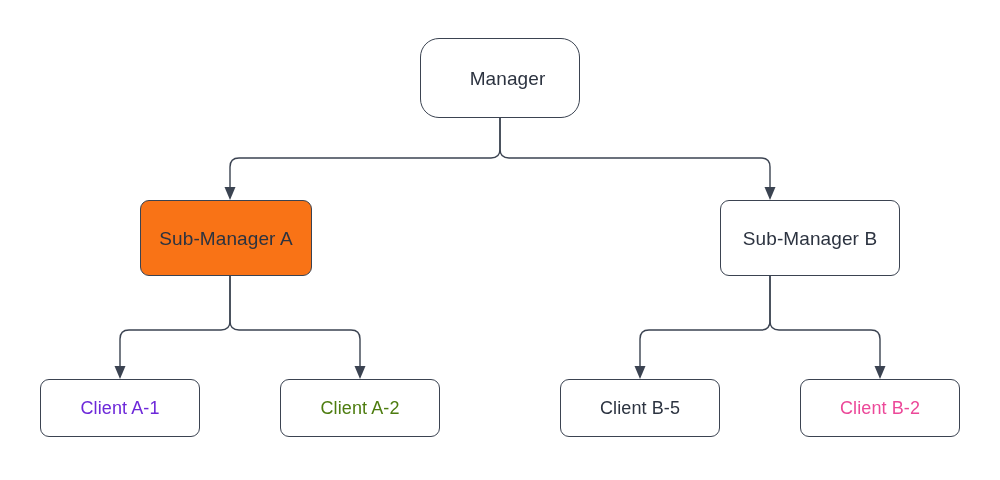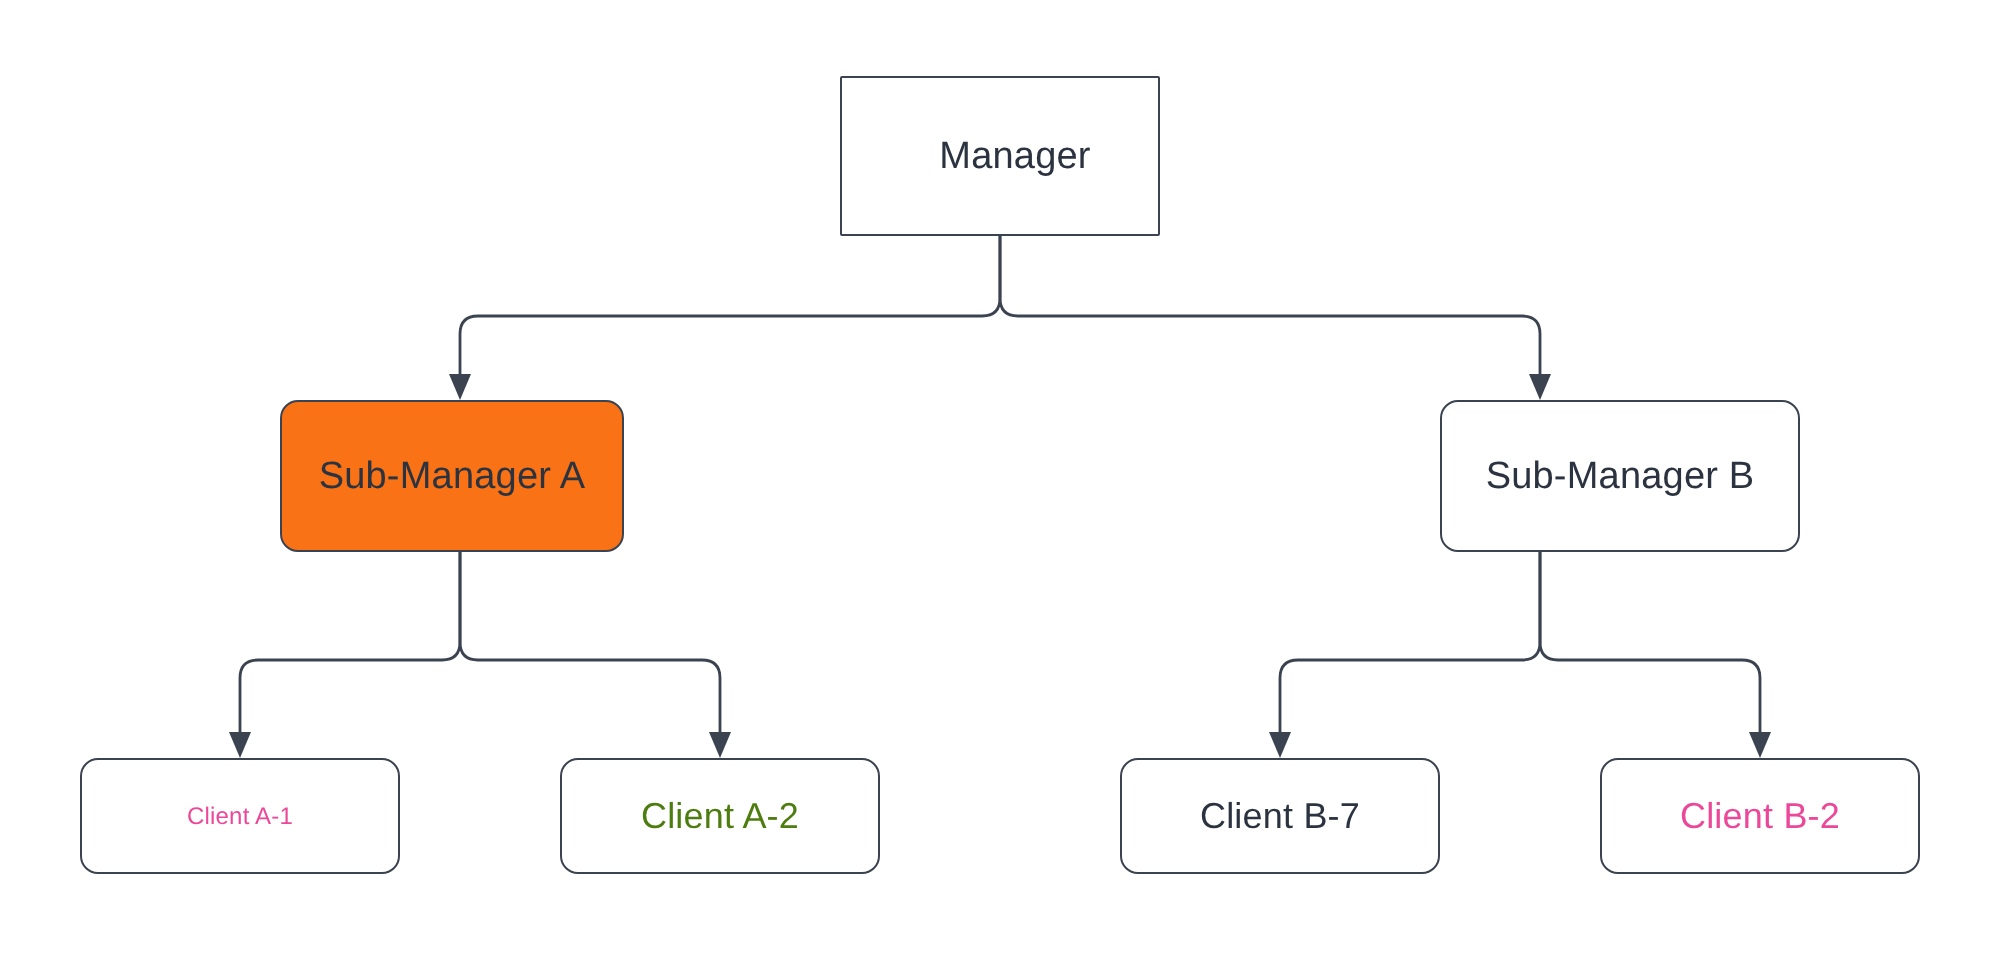--- a/index.html
+++ b/index.html
@@ -60,41 +60,41 @@
       <path d="M 230 276 L 230 321 Q 230 330 221 330 L 129 330 Q 120 330 120 339 L 120 366" fill="none" stroke="#3b4351" stroke-width="1.4" stroke-linecap="butt" stroke-linejoin="round"></path>
       <polygon points="114.5,366 125.5,366 120,379" fill="#3b4351"></polygon>
       <path d="M 230 276 L 230 321 Q 230 330 239 330 L 351 330 Q 360 330 360 339 L 360 366" fill="none" stroke="#3b4351" stroke-width="1.4" stroke-linecap="butt" stroke-linejoin="round"></path>
       <polygon points="354.5,366 365.5,366 360,379" fill="#3b4351"></polygon>
       <path d="M 770 276 L 770 321 Q 770 330 761 330 L 649 330 Q 640 330 640 339 L 640 366" fill="none" stroke="#3b4351" stroke-width="1.4" stroke-linecap="butt" stroke-linejoin="round"></path>
       <polygon points="634.5,366 645.5,366 640,379" fill="#3b4351"></polygon>
       <path d="M 770 276 L 770 321 Q 770 330 779 330 L 871 330 Q 880 330 880 339 L 880 366" fill="none" stroke="#3b4351" stroke-width="1.4" stroke-linecap="butt" stroke-linejoin="round"></path>
       <polygon points="874.5,366 885.5,366 880,379" fill="#3b4351"></polygon>
     </svg>
 
-  <div class="node" id="node-manager" style="left: 420px; top: 38px; width: 160px; height: 80px; font-size: 19px; background: rgb(255, 255, 255); border-color: rgb(59, 67, 81); border-width: 1.6px; border-radius: 1px; color: rgb(44, 51, 64); padding-left: 15px;">
+  <div class="node" id="node-manager" style="left: 420px; top: 38px; width: 160px; height: 80px; font-size: 19px; background: rgb(255, 255, 255); border-color: rgb(59, 67, 81); border-width: 1.6px; border-radius: 19px; color: rgb(44, 51, 64); padding-left: 15px;">
     <span class="node-label">Manager</span>
   </div>
 
   <div class="node" id="node-sub-manager-a" style="left: 140px; top: 200px; width: 172px; height: 76px; font-size: 19px; background: #f97316; border-color: rgb(59, 67, 81); border-width: 1.6px; border-radius: 9px; color: rgb(44, 51, 64);">
     <span class="node-label">Sub-Manager A</span>
   </div>
 
   <div class="node" id="node-sub-manager-b" style="left: 680px; top: 200px; width: 180px; height: 76px; font-size: 19px; background: rgb(255, 255, 255); border-color: rgb(59, 67, 81); border-width: 1.6px; border-radius: 9px; color: rgb(44, 51, 64); margin-left: 40px;">
     <span class="node-label">Sub-Manager B</span>
   </div>
 
-  <div class="node" id="node-client-a-1" style="left: 40px; top: 379px; width: 160px; height: 58px; font-size: 12px; background: rgb(255, 255, 255); border-color: rgb(59, 67, 81); border-width: 1.6px; border-radius: 9px; color: #ec4899;">
+  <div class="node" id="node-client-a-1" style="left: 40px; top: 379px; width: 160px; height: 58px; font-size: 18px; background: rgb(255, 255, 255); border-color: rgb(59, 67, 81); border-width: 1.6px; border-radius: 9px; color: #6d28d9;">
     <span class="node-label">Client A-1</span>
   </div>
 
   <div class="node" id="node-client-a-2" style="left: 280px; top: 379px; width: 160px; height: 58px; font-size: 18px; background: rgb(255, 255, 255); border-color: rgb(59, 67, 81); border-width: 1.6px; border-radius: 9px; color: #4d7c0f;">
     <span class="node-label">Client A-2</span>
   </div>
 
   <div class="node" id="node-client-b-1" style="left: 560px; top: 379px; width: 160px; height: 58px; font-size: 18px; background: rgb(255, 255, 255); border-color: rgb(59, 67, 81); border-width: 1.6px; border-radius: 9px; color: rgb(44, 51, 64);">
-    <span class="node-label">Client B-7</span>
+    <span class="node-label">Client B-5</span>
   </div>
 
   <div class="node" id="node-client-b-2" style="left: 800px; top: 379px; width: 160px; height: 58px; font-size: 18px; background: rgb(255, 255, 255); border-color: rgb(59, 67, 81); border-width: 1.6px; border-radius: 9px; color: #ec4899;">
     <span class="node-label">Client B-2</span>
   </div>
 
 </div>
 
 </body></html>

